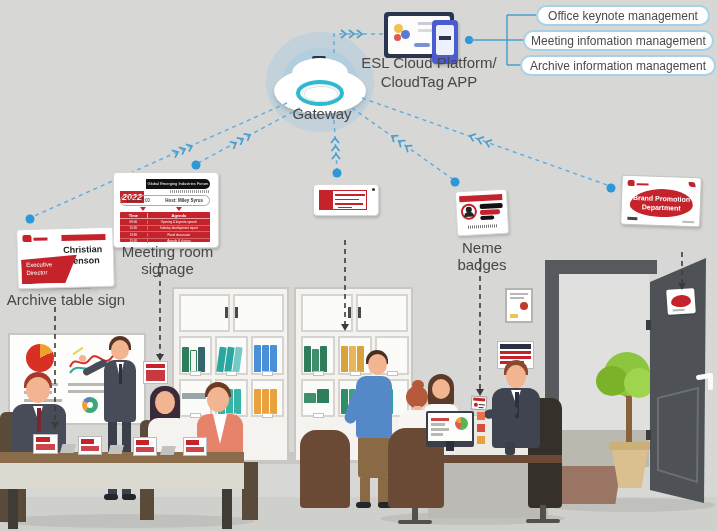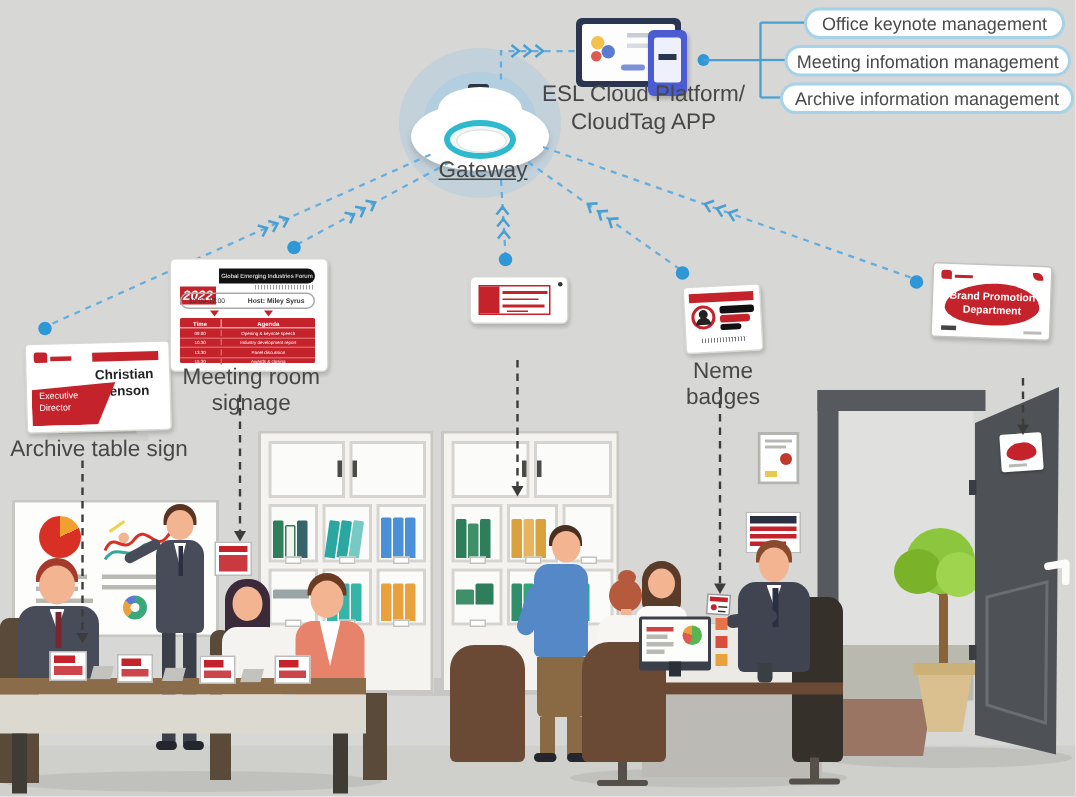--- a/index.html
+++ b/index.html
@@ -99,21 +99,21 @@
 
   <div class="abs" style="left:266px;top:32px;width:108px;height:100px;border-radius:50%;background:rgba(150,195,228,.30);z-index:3;"></div>
   <div class="abs" style="left:282px;top:48px;width:76px;height:70px;border-radius:50%;background:rgba(150,200,232,.35);z-index:3;"></div>
   <div class="abs" style="left:272px;top:54px;width:96px;height:62px;z-index:4;">
     <div class="abs" style="left:40px;top:2px;width:14px;height:4px;background:#2b3440;border-radius:2px;"></div>
     <div class="abs" style="left:20px;top:4px;width:56px;height:30px;background:#fff;border-radius:50%;"></div>
     <div class="abs" style="left:2px;top:14px;width:92px;height:46px;background:#fff;border-radius:50%;box-shadow:0 3px 4px rgba(0,0,0,.15);"></div>
     <div class="abs" style="left:24px;top:26px;width:48px;height:26px;border:4px solid #2fb9cf;border-radius:50%;box-sizing:border-box;background:#f2f6f7;"></div>
     <div class="abs" style="left:32px;top:32px;width:32px;height:14px;border-radius:50%;background:#fff;border:1px solid #dfe5e7;"></div>
   </div>
-  <div class="lbl" style="left:286px;top:105px;width:72px;font-size:15px;text-decoration:underline;">Gateway</div>
+  <div class="lbl" style="left:286px;top:105px;width:72px;font-size:15px;">Gateway</div>
 
   <div class="abs" style="left:384px;top:10px;width:80px;height:56px;z-index:7;">
     <div class="abs" style="left:0;top:2px;width:70px;height:46px;background:#2a3550;border-radius:4px;"></div>
     <div class="abs" style="left:4px;top:6px;width:62px;height:38px;background:#fdfdfd;border-radius:2px;"></div>
     <div class="abs" style="left:10px;top:14px;width:9px;height:9px;border-radius:50%;background:#f2c14e;"></div>
     <div class="abs" style="left:17px;top:20px;width:9px;height:9px;border-radius:50%;background:#5a7bd0;"></div>
     <div class="abs" style="left:10px;top:24px;width:7px;height:7px;border-radius:50%;background:#e05a4e;"></div>
     <div class="abs" style="left:34px;top:12px;width:22px;height:3px;background:#c9ccd6;"></div>
     <div class="abs" style="left:34px;top:19px;width:18px;height:3px;background:#d8dbe2;"></div>
     <div class="abs" style="left:30px;top:33px;width:16px;height:4px;background:#7b90d8;border-radius:2px;"></div>

